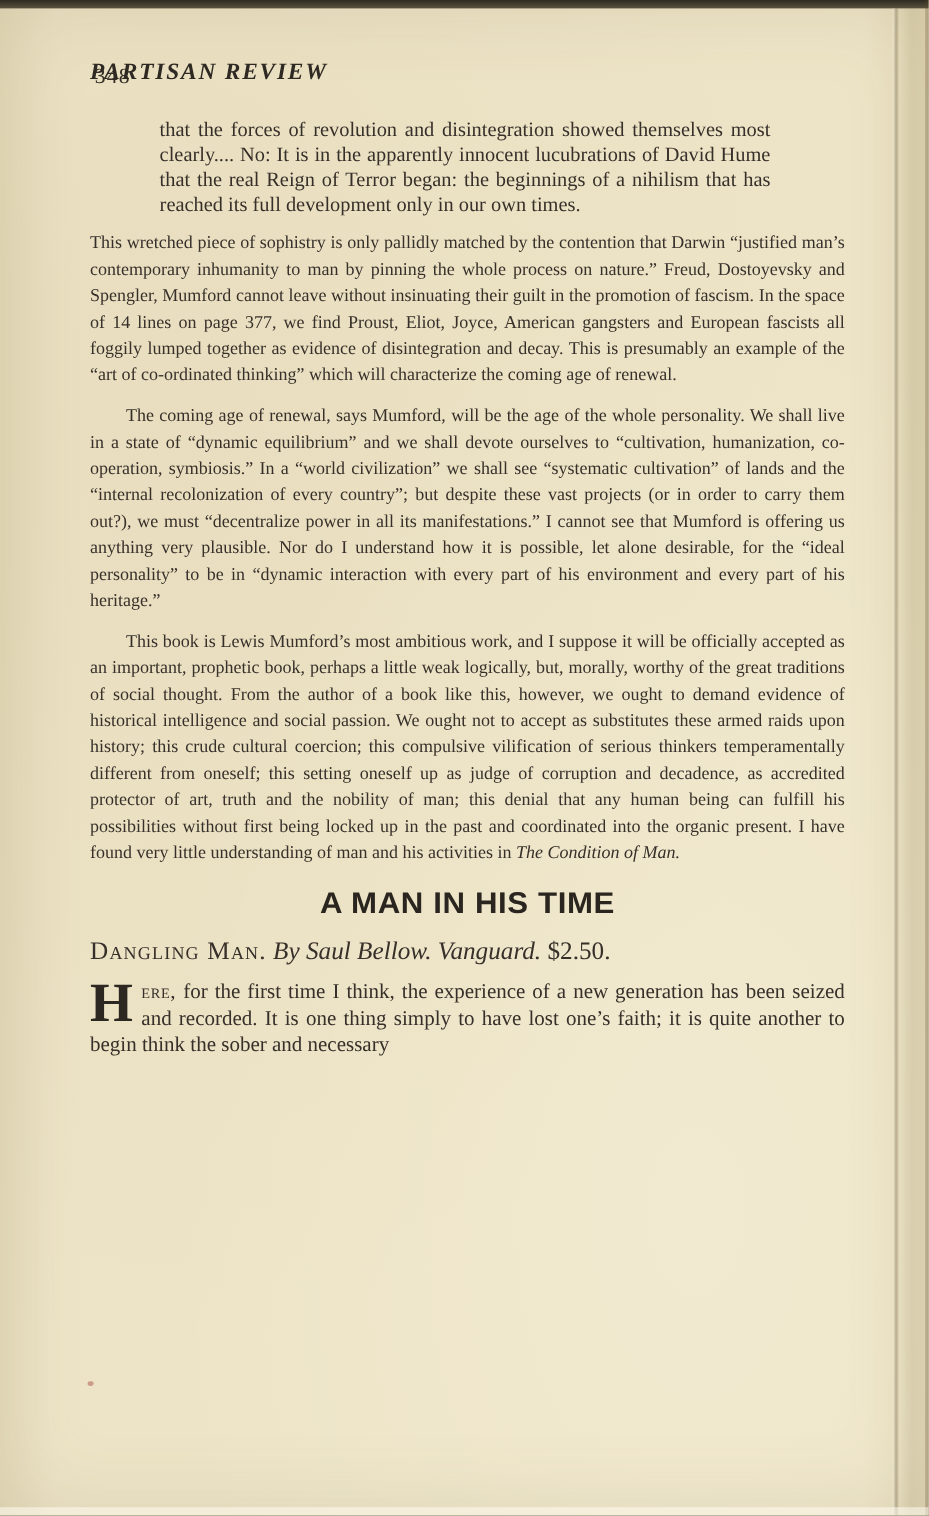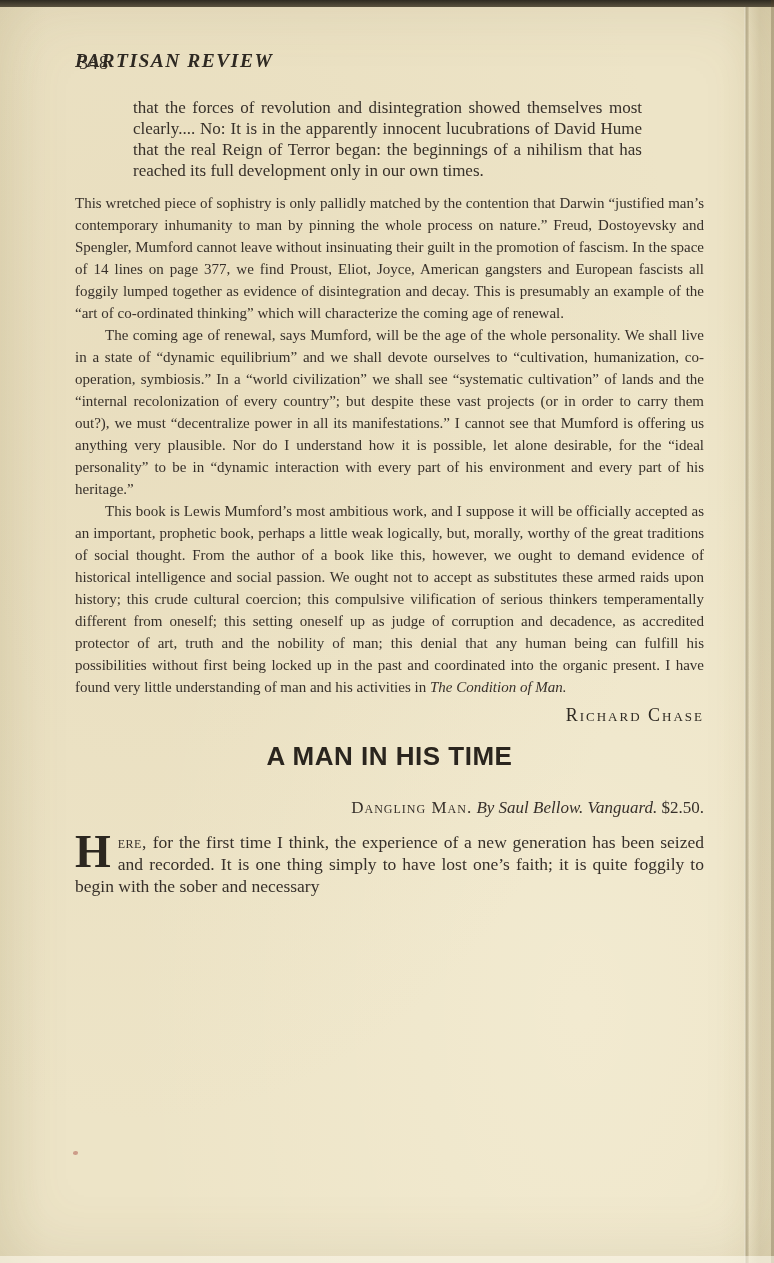--- a/index.html
+++ b/index.html
@@ -37,33 +37,33 @@
   .running-head { position:relative; height:28px; }
   .pageno { position:absolute; left:4px; top:3px; font-size:18px; letter-spacing:1px; color:#332d26; }
   .journal { position:absolute; left:0; right:0; top:0; text-align:left;
     font-style:italic; font-weight:bold; font-size:19.5px; letter-spacing:1.5px; color:#2e2922; }
 
   .blockquote { margin:19px 62px 4px 58px; text-align:justify;
     font-size:17px; line-height:21px; }
 
   .para { margin:0; text-align:justify; font-size:15px; line-height:22px; }
   .para.first { margin-top:11px; }
-  .para.indent { text-indent:30px; margin-top:0; }
+  .para.indent { text-indent:30px; margin-top:12px; }
   .italic { font-style:italic; }
   .smallcaps { font-variant:small-caps; letter-spacing:0.5px; }
 
   .signature { margin-top:7px; text-align:right;
     font-variant:small-caps; letter-spacing:2px; font-size:18px; color:#2f2a23; }
 
   .section-heading { margin-top:15px; text-align:center;
     font-family:"Liberation Sans","DejaVu Sans",sans-serif;
     font-weight:bold; font-size:26px; letter-spacing:0.5px; color:#2a251e;
     transform:scaleY(0.96); }
 
-  .citation { margin-top:25px; font-size:17px; line-height:22px;text-align:right; }
+  .citation { margin-top:13px; font-size:21px; line-height:22px; }
   .citation .smallcaps { letter-spacing:1px; }
 
   .opening { margin-top:12px; text-align:justify; font-size:17.5px; line-height:22px; }
   .dropcap { float:left; font-weight:bold; font-size:46px; line-height:36px;
     padding:3px 7px 0 0; color:#2c2720; }
   .lead-smallcaps { font-variant:small-caps; letter-spacing:0.5px;margin-top:14px; }
 </style>
 </head>
 <body>
 
@@ -75,27 +75,26 @@
       <span class="pageno">348</span>
       <span class="journal">PARTISAN REVIEW</span>
     </div>
 
     <div class="blockquote">that the forces of revolution and disintegration showed themselves most clearly.... No: It is in the apparently innocent lucubrations of David Hume that the real Reign of Terror began: the beginnings of a nihilism that has reached its full development only in our own times.</div>
 
     <p class="para first"><span>This wretched piece of sophistry is only pallidly matched by the contention that Darwin “justified man’s contemporary inhumanity to man by pinning the whole process on nature.” Freud, Dostoyevsky and Spengler, Mumford cannot leave without insinuating their guilt in the promotion of fascism. In the space of 14 lines on page 377, we find Proust, Eliot, Joyce, American gangsters and European fascists all foggily lumped together as evidence of disintegration and decay. This is presumably an example of the “art of co-ordinated thinking” which will characterize the coming age of renewal.</span></p>
     <p class="para indent"><span>The coming age of renewal, says Mumford, will be the age of the whole personality. We shall live in a state of “dynamic equilibrium” and we shall devote ourselves to “cultivation, humanization, co-operation, symbiosis.” In a “world civilization” we shall see “systematic cultivation” of lands and the “internal recolonization of every country”; but despite these vast projects (or in order to carry them out?), we must “decentralize power in all its manifestations.” I cannot see that Mumford is offering us anything very plausible. Nor do I understand how it is possible, let alone desirable, for the “ideal personality” to be in “dynamic interaction with every part of his environment and every part of his heritage.”</span></p>
     <p class="para indent"><span>This book is Lewis Mumford’s most ambitious work, and I suppose it will be officially accepted as an important, prophetic book, perhaps a little weak logically, but, morally, worthy of the great traditions of social thought. From the author of a book like this, however, we ought to demand evidence of historical intelligence and social passion. We ought not to accept as substitutes these armed raids upon history; this crude cultural coercion; this compulsive vilification of serious thinkers temperamentally different from oneself; this setting oneself up as judge of corruption and decadence, as accredited protector of art, truth and the nobility of man; this denial that any human being can fulfill his possibilities without first being locked up in the past and coordinated into the organic present. I have found very little understanding of man and his activities in </span><span class="italic">The Condition of Man.</span></p>
 
-    <div class="signature">Richard Chase</div>
 
     <div class="section-heading">A MAN IN HIS TIME</div>
 
     <div class="citation"><span class="smallcaps">Dangling Man.</span><span> </span><span class="italic">By Saul Bellow. Vanguard.</span><span> $2.50.</span></div>
 
-    <p class="opening"><span class="dropcap">H</span><span class="lead-smallcaps">ere,</span><span> for the first time I think, the experience of a new generation has been seized and recorded. It is one thing simply to have lost one’s faith; it is quite foggily to begin with the sober and necessary</span></p>
+    <p class="opening"><span class="dropcap">H</span><span class="lead-smallcaps">ere,</span><span> for the first time I think, the experience of a new generation has been seized and recorded. It is one thing simply to have lost one’s faith; it is quite another to begin think the sober and necessary</span></p>
 
   </div>
 
   <div class="edge-top"></div>
   <div class="edge-right-band"></div>
   <div class="edge-crease"></div>
   <div class="edge-far-right"></div>
   <div class="edge-bottom"></div>
   <div class="speck"></div>
 

